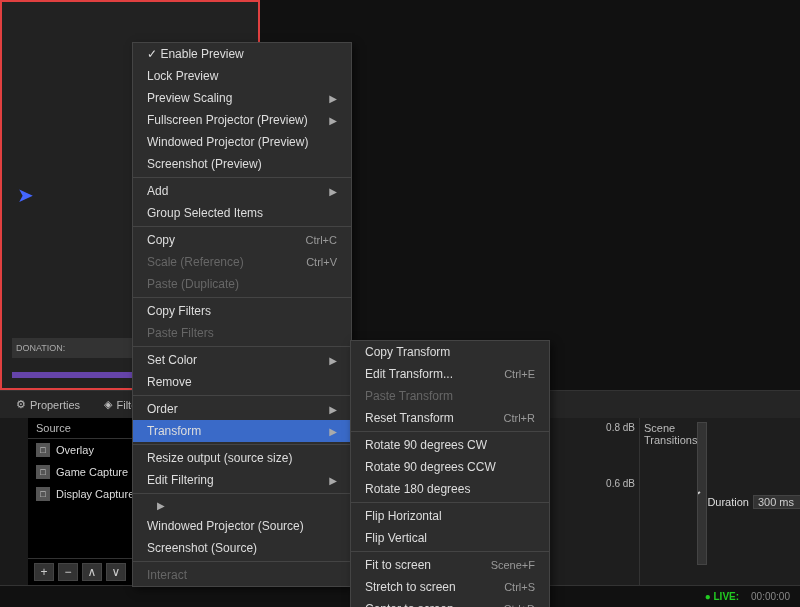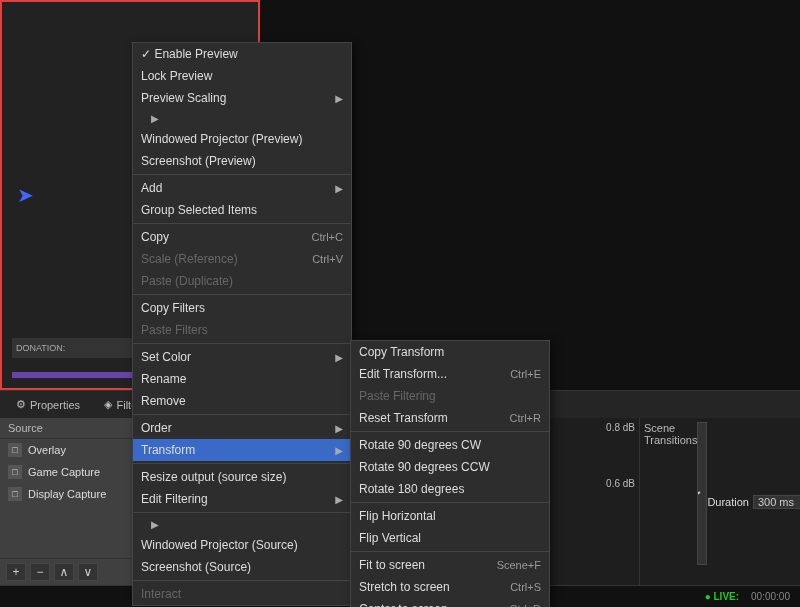--- a/index.html
+++ b/index.html
@@ -89,21 +89,21 @@
       top: 40px;
       left: 130px;
       background: #2d2d2d;
       border: 1px solid #444;
       min-width: 220px;
       z-index: 100;
       box-shadow: 3px 3px 8px rgba(0,0,0,0.5);
     }
 
     .menu-item {
-      padding: 4px 8px;
+      padding: 4px 14px;
       cursor: pointer;
       display: flex;
       align-items: center;
       justify-content: space-between;
       white-space: nowrap;
       position: relative;
     }
 
     .menu-item.highlighted {
       background: #3a6ac8;
@@ -177,24 +177,25 @@
     }
 
     .panels-area {
       flex: 1;
       display: flex;
     }
 
     
     .left-panel {
       width: 160px;
-      background: #404040;
+      background: #000000;
       border-right: 1px solid #333;
       display: flex;
       flex-direction: column;
+      margin-left: 28px;
     }
 
     .panel-header {
       padding: 4px 8px;
       font-size: 11px;
       color: #bbb;
       border-bottom: 1px solid #333;
     }
 
     .panel-list {
@@ -396,20 +397,21 @@
           <span>✓ Enable Preview</span>
         </div>
         <div class="menu-item">
           <span>Lock Preview</span>
         </div>
         <div class="menu-item">
           <span>Preview Scaling</span>
           <span class="arrow">▶</span>
         </div>
         <div class="menu-item">
+          <span>Fullscreen Projector (Preview)</span>
           <span class="arrow">▶</span>
         </div>
         <div class="menu-item">
           <span>Windowed Projector (Preview)</span>
         </div>
         <div class="menu-item">
           <span>Screenshot (Preview)</span>
         </div>
         <div class="menu-separator"></div>
         <div class="menu-item">
@@ -437,23 +439,20 @@
         </div>
         <div class="menu-item disabled">
           <span>Paste Filters</span>
         </div>
         <div class="menu-separator"></div>
         <div class="menu-item">
           <span>Set Color</span>
           <span class="arrow">▶</span>
         </div>
         <div class="menu-item">
-          <span>Rename</span>
-        </div>
-        <div class="menu-item">
           <span>Remove</span>
         </div>
         <div class="menu-separator"></div>
         <div class="menu-item">
           <span>Order</span>
           <span class="arrow">▶</span>
         </div>
         <div class="menu-item highlighted">
           <span>Transform</span>
           <span class="arrow">▶</span>
@@ -486,21 +485,21 @@
 
     <div class="submenu-transform">
       <div class="menu-item">
         <span>Copy Transform</span>
       </div>
       <div class="menu-item">
         <span>Edit Transform...</span>
         <span class="shortcut">Ctrl+E</span>
       </div>
       <div class="menu-item disabled">
-        <span>Paste Filtering</span>
+        <span>Paste Transform</span>
       </div>
       <div class="menu-item">
         <span>Reset Transform</span>
         <span class="shortcut">Ctrl+R</span>
       </div>
       <div class="menu-separator"></div>
       <div class="menu-item">
         <span>Rotate 90 degrees CW</span>
       </div>
       <div class="menu-item">

